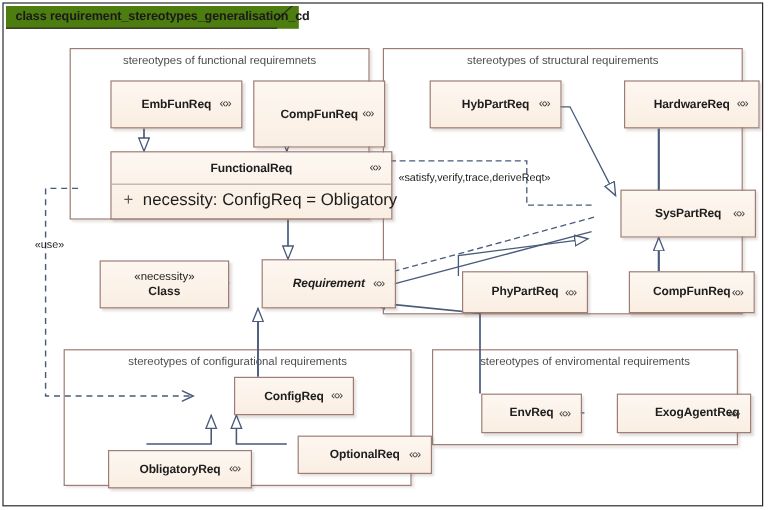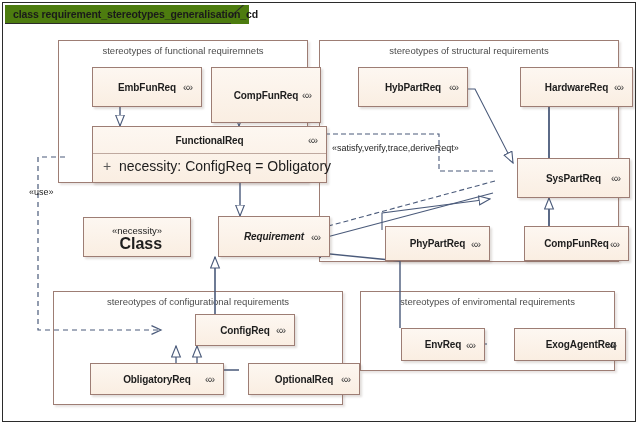--- a/index.html
+++ b/index.html
@@ -151,24 +151,24 @@
   .stereo-line {
     display: block;
     font-size: 9.5px;
     font-weight: normal;
     color: #1d1d1d;
     text-align: center;
     line-height: 12px;
   }
   .stereo-name {
     display: block;
-    font-size: 16px;
+    font-size: 10px;
     font-weight: bold;
     color: #1d1d1d;
-    text-align: right;
+    text-align: center;
     line-height: 13px;
   }
 
   
   .edge-label {
     position: absolute;
     font-size: 9px;
     color: #1d1d1d;
     white-space: nowrap;
   }
@@ -341,21 +341,21 @@
       </div>
     </div>
 
     <div class="cls" style="left:165px; top:311px; width:100px; height:32px;">
       <div class="name-row">
         <span class="cname">ConfigReq</span>
         <span class="guillemet">«»</span>
       </div>
     </div>
 
-    <div class="cls" style="left:60px; top:360px; width:134px; height:32px;">
+    <div class="cls" style="left:60px; top:372px; width:120px; height:32px;">
       <div class="name-row">
         <span class="cname">ObligatoryReq</span>
         <span class="guillemet">«»</span>
       </div>
     </div>
 
     <div class="cls" style="left:218px; top:360px; width:112px; height:32px;">
       <div class="name-row">
         <span class="cname">OptionalReq</span>
         <span class="guillemet">«»</span>
@@ -371,16 +371,16 @@
 
     <div class="cls" style="left:484px; top:325px; width:112px; height:33px;padding-left:22px;">
       <div class="name-row">
         <span class="cname">ExogAgentReq</span>
         <span class="guillemet">«»</span>
       </div>
     </div>
 
     <div class="edge-label" style="left:318px; top:140px;padding-left:11px;">«satisfy,verify,trace,deriveReqt»</div>
 
-    <div class="edge-label" style="left:26px; top:184px;">«use»</div>
+    <div class="edge-label" style="left:26px; top:196px;">«use»</div>
 
   </div>
 </div>
 
 </body></html>

